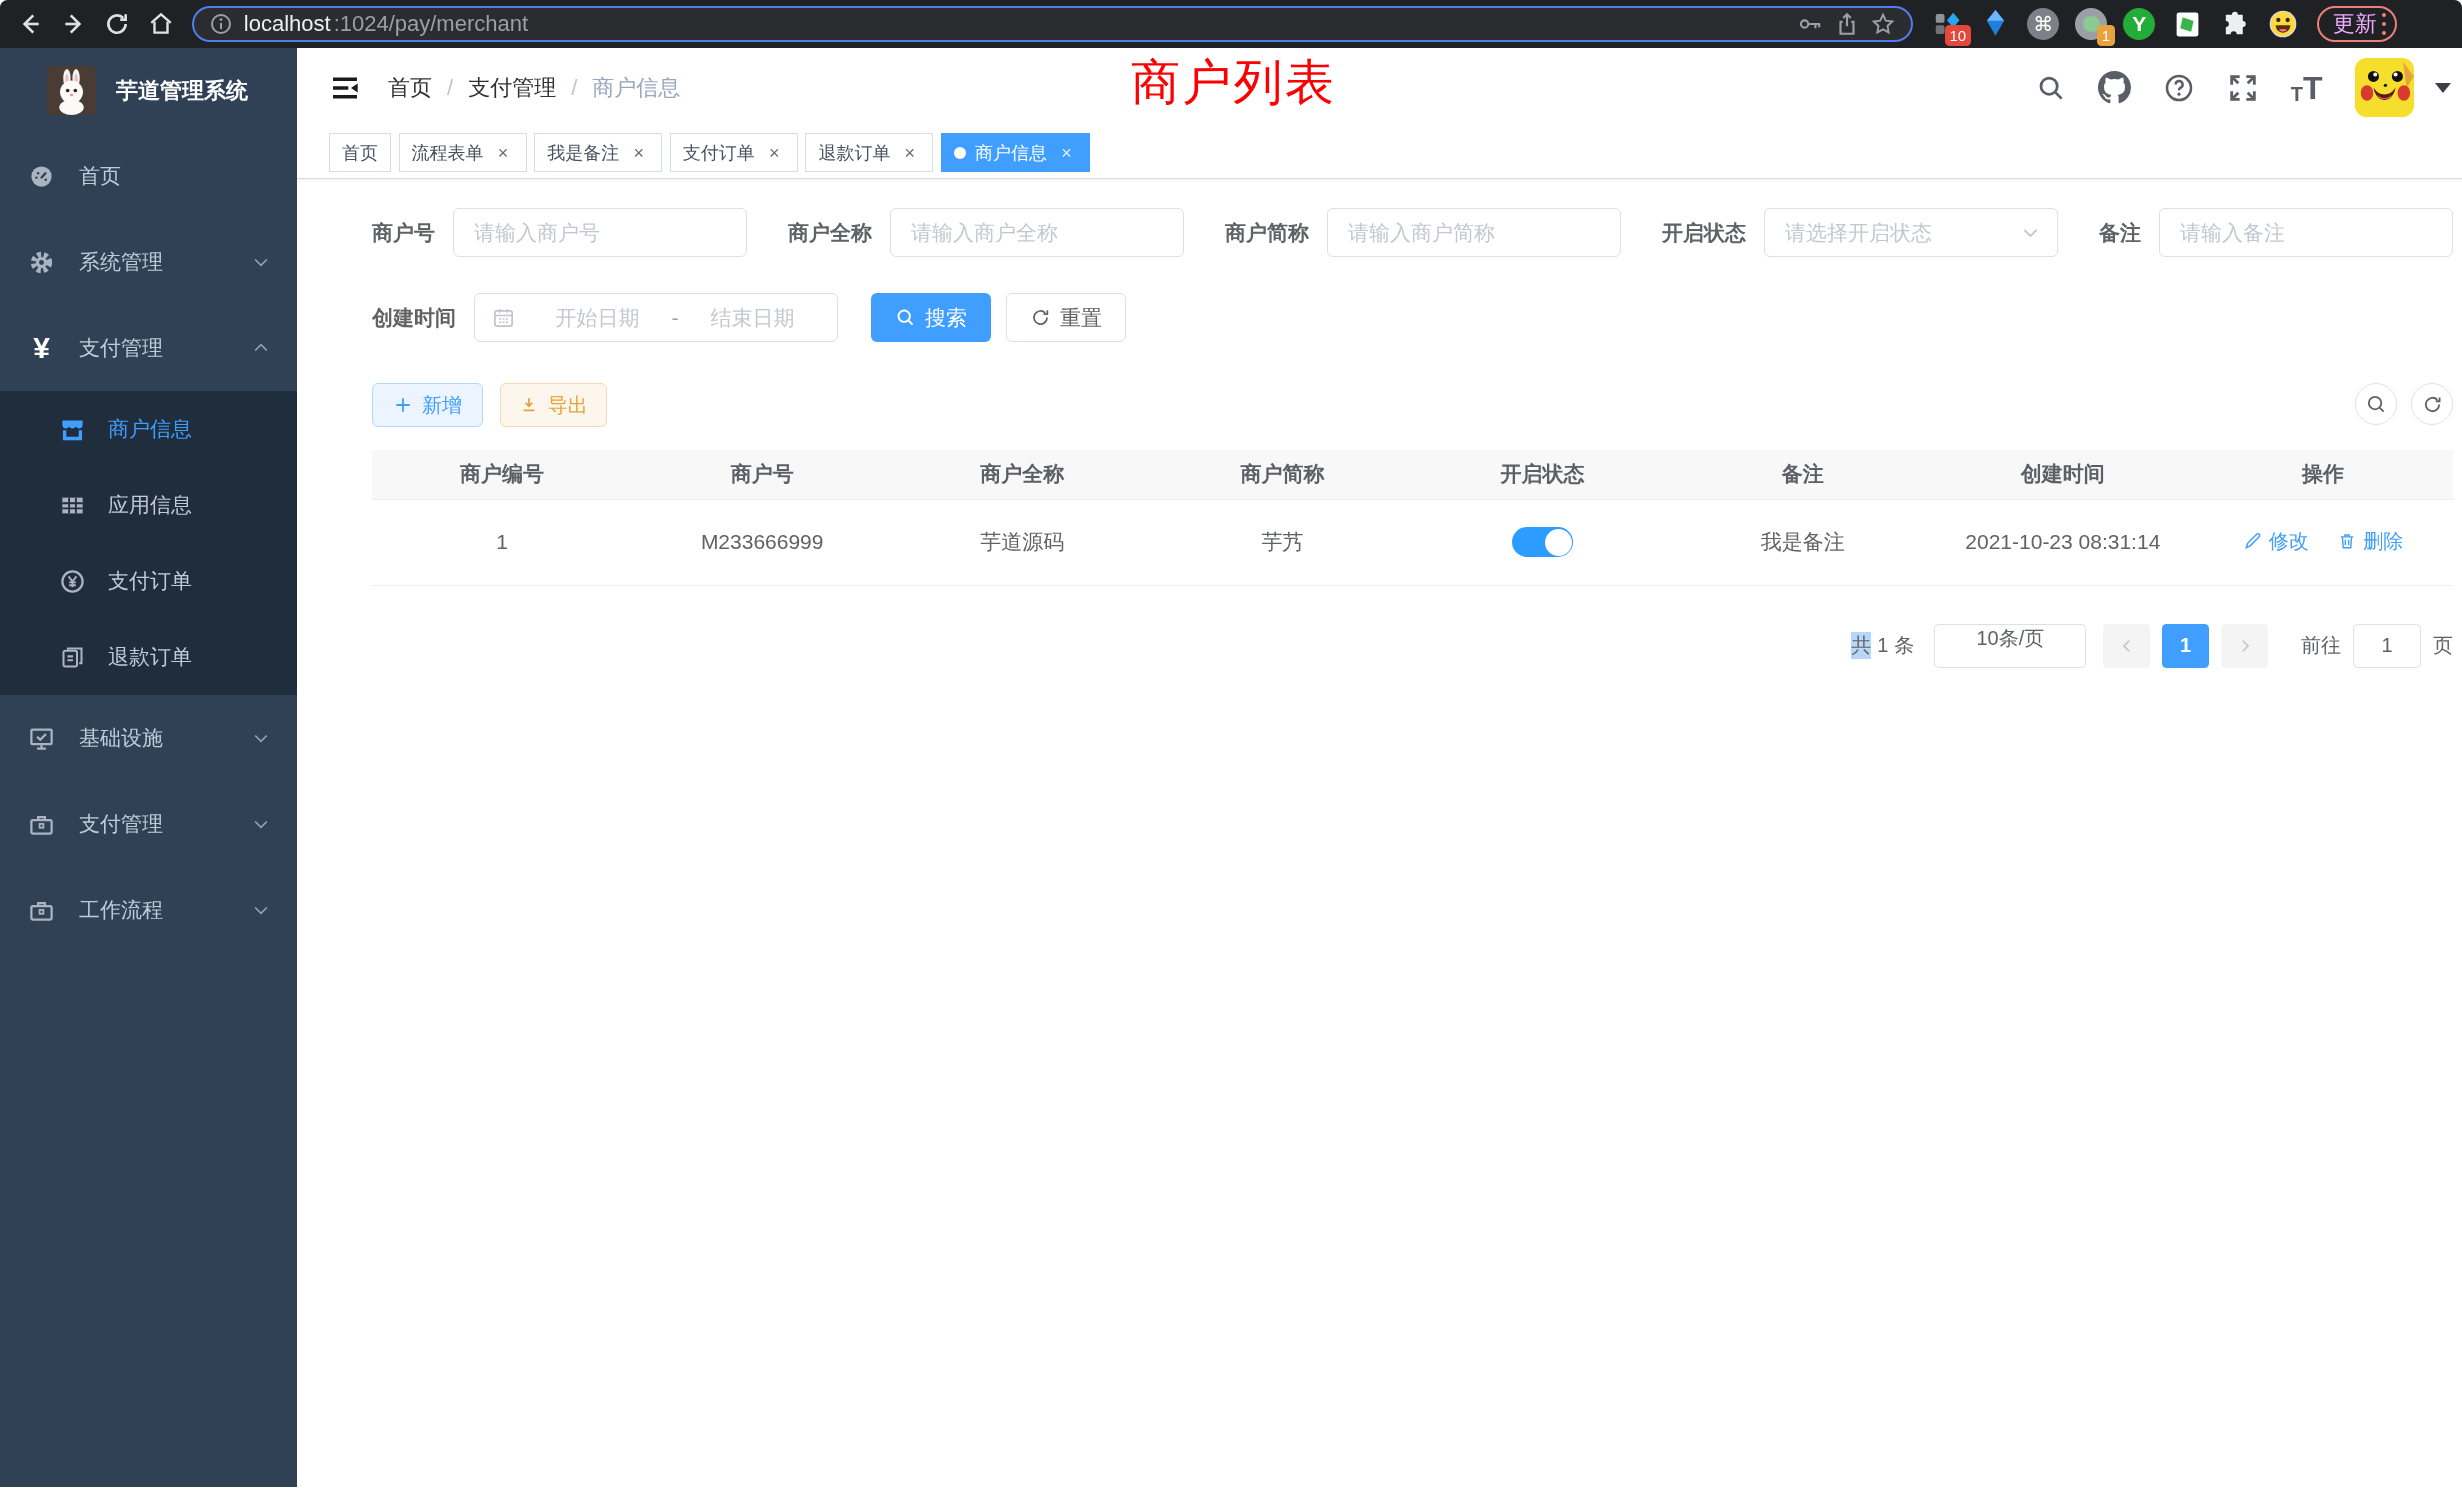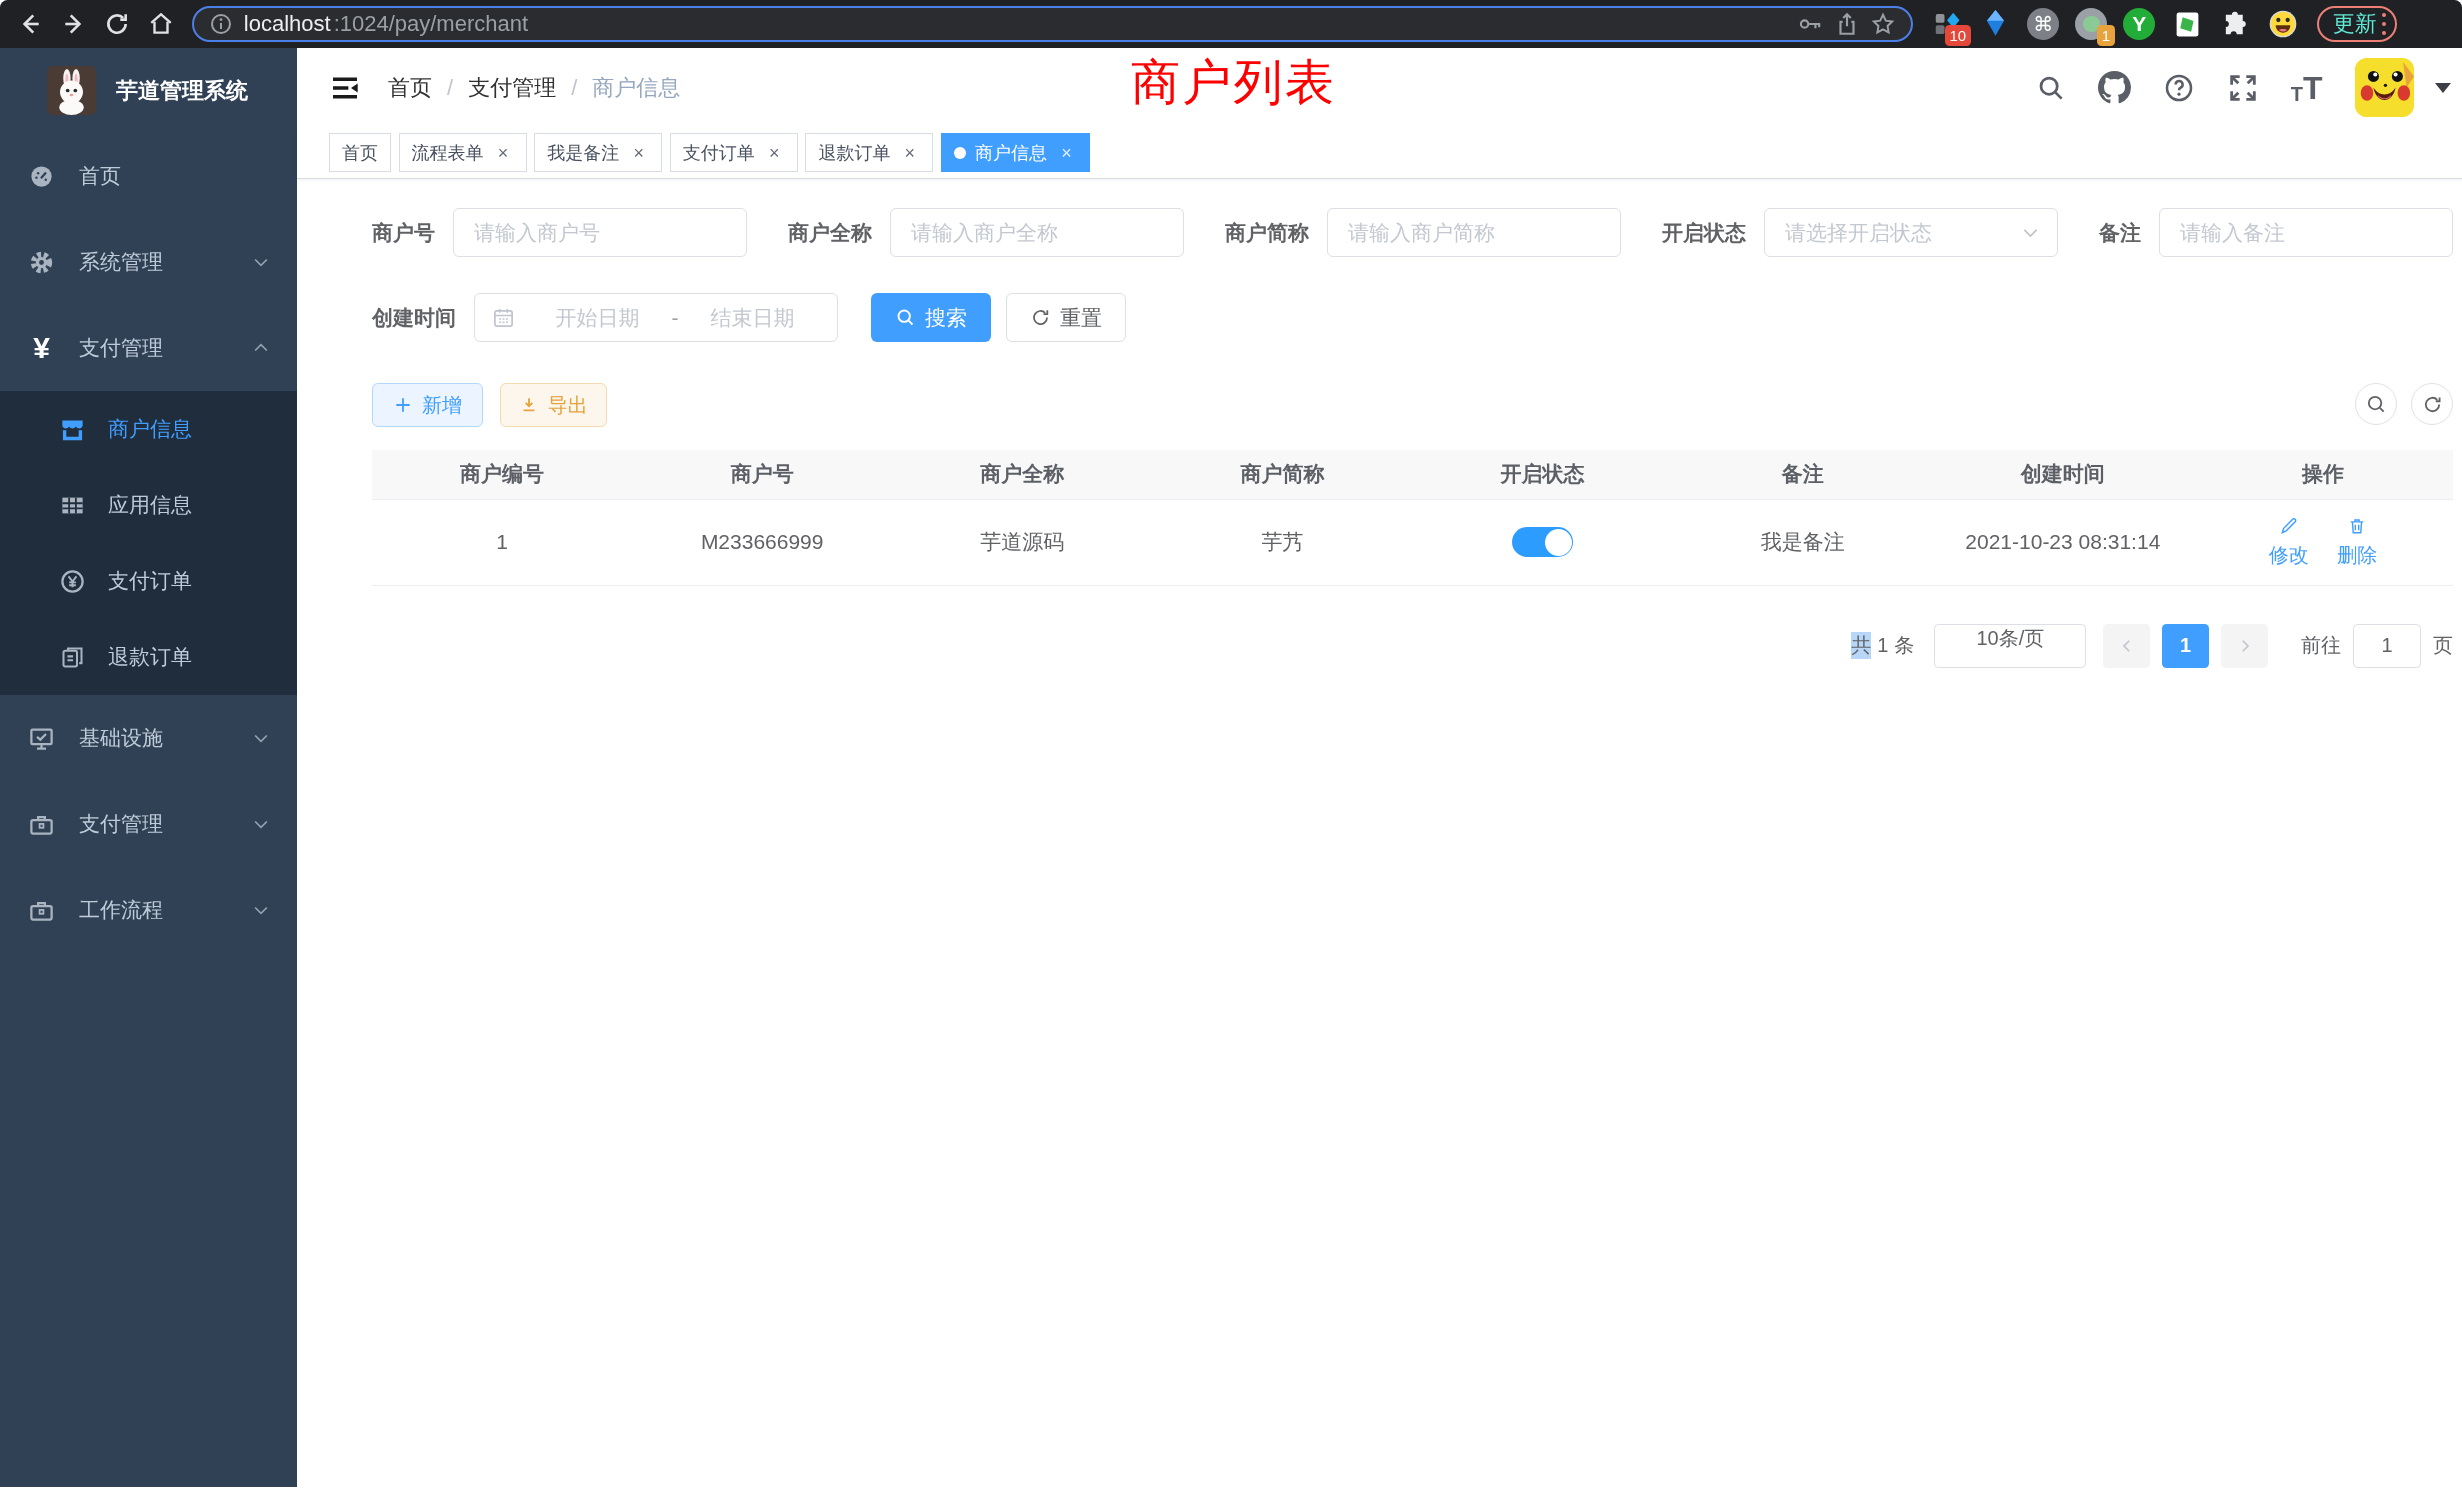--- a/index.html
+++ b/index.html
@@ -27,21 +27,21 @@
   .url-spacer{ flex:1; }
   .pill-ico{ color:#9aa0a6; display:flex; align-items:center; }
   .extensions{ display:flex; align-items:center; gap:13px; margin-left:12px; }
   .ext{ width:35px; height:35px; position:relative; display:flex; align-items:center; justify-content:center; }
   .ext-badge{ position:absolute; right:-6px; bottom:-4.5px; background:#e3483b; color:#fff;
     font-size:15px; line-height:1; padding:3px 4.5px; border-radius:4.5px; }
   .ext-badge.orange{ background:#e8a33d; }
   .circ{ width:32px; height:32px; border-radius:50%; display:flex; align-items:center; justify-content:center; }
   .update-pill{
     margin-left:12px; height:36px; border:2.3px solid #ec8077; border-radius:21px;
-    color:#5eead4; display:flex; align-items:center; gap:5px; padding:0 9px 0 13.6px;
+    color:#f0abfc; display:flex; align-items:center; gap:5px; padding:0 9px 0 13.6px;
     font-size:22px; flex:0 0 auto;
   }
   .kebab{ display:flex; flex-direction:column; gap:4.5px; }
   .kebab i{ width:4.5px; height:4.5px; border-radius:50%; background:#ec8077; }
 
   
   .app{ display:flex; height:1439px; }
   .sidebar{ width:297px; background:#304156; flex:0 0 auto; color:#bfcbd9; }
   .logo-row{ height:85px; display:flex; align-items:center; padding-left:47px; gap:20px; }
   .logo-img{ width:49px; height:49px; border-radius:6px; overflow:hidden; background:#4a3b35; flex:0 0 auto; }
@@ -118,21 +118,21 @@
 
   table.grid{ width:100%; border-collapse:collapse; table-layout:fixed; }
   .grid th{ height:49px; background:#f8f8f9; color:#5c6066; font-size:21px; font-weight:bold; text-align:center; }
   .grid td{ height:86px; border-bottom:0.8px solid #ebeef5; color:#606266; font-size:21px; text-align:center; }
   .grid thead tr{ border-bottom:0.8px solid #ebeef5; }
   .switch{ width:61px; height:30px; border-radius:15px; background:#2d9cff; position:relative;
     display:inline-block; cursor:pointer; vertical-align:middle; }
   .switch::after{ content:""; position:absolute; top:1.5px; right:1.5px; width:27px; height:27px;
     border-radius:50%; background:#fff; }
   .op-link{ color:#409eff; font-size:20px; display:inline-flex; align-items:center; gap:6px;
-    cursor:pointer; margin:0 11.4px; white-space:nowrap;flex-direction:column; }
+    cursor:pointer; margin:0 11.4px; white-space:nowrap; }
 
   .pagination{ display:flex; align-items:center; justify-content:flex-end; margin-top:38px;
     font-size:20px; color:#606266; }
   .total{ display:flex; align-items:center; margin-right:20px; gap:3px; }
   .total .hl{ background:#b8d6f8; }
   .page-size{ width:152px; height:44px; border:0.8px solid #dcdfe6; border-radius:4.5px; background:#fff;
     display:flex; align-items:center; justify-content:center; gap:15px; cursor:pointer; color:#606266;flex-direction:column; }
   .pg-btn{ width:47px; height:44px; background:#f4f4f5; border-radius:4.5px; margin-left:16.7px;
     display:flex; align-items:center; justify-content:center; color:#c0c4cc; cursor:pointer; }
   .pg-num{ width:47px; height:44px; background:#409eff; color:#fff; border-radius:4.5px; margin-left:12px;

